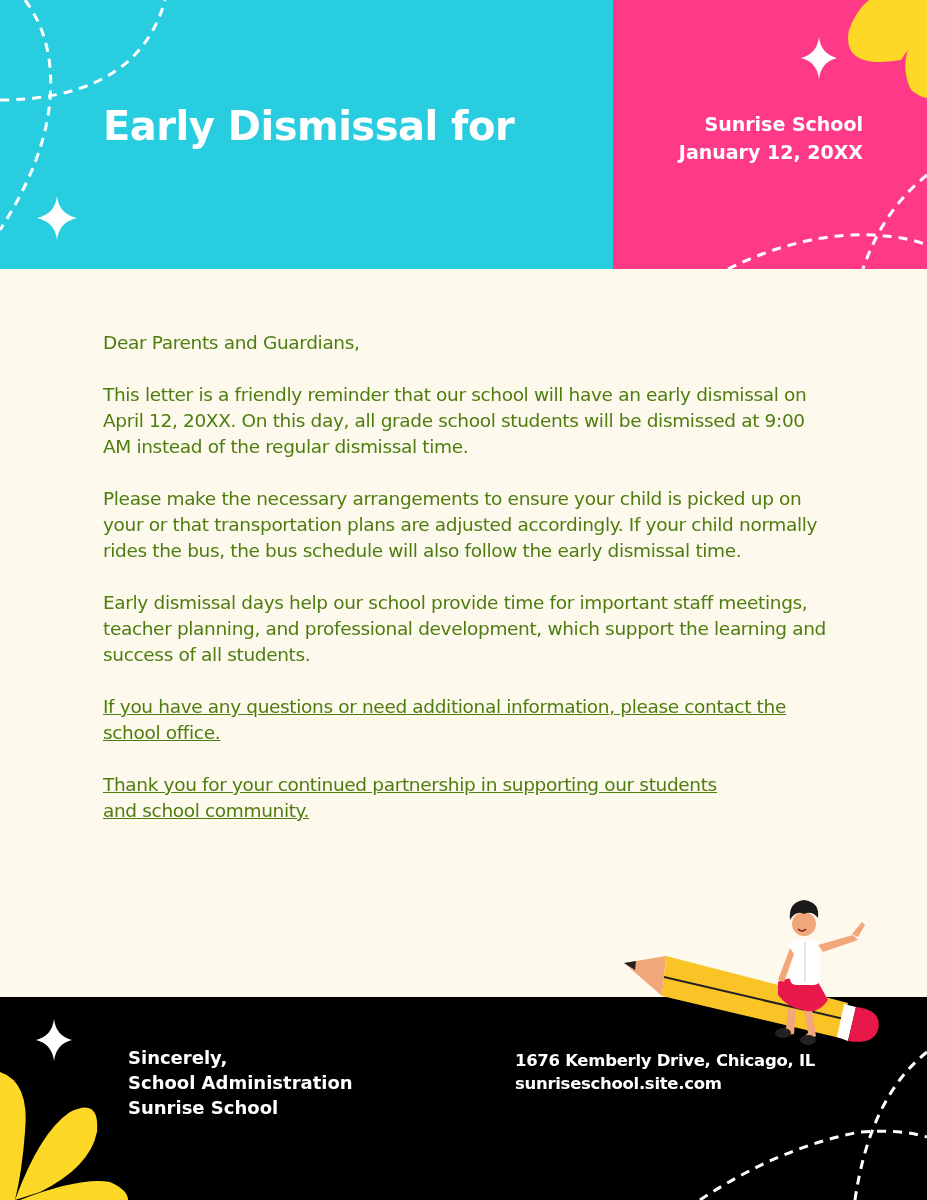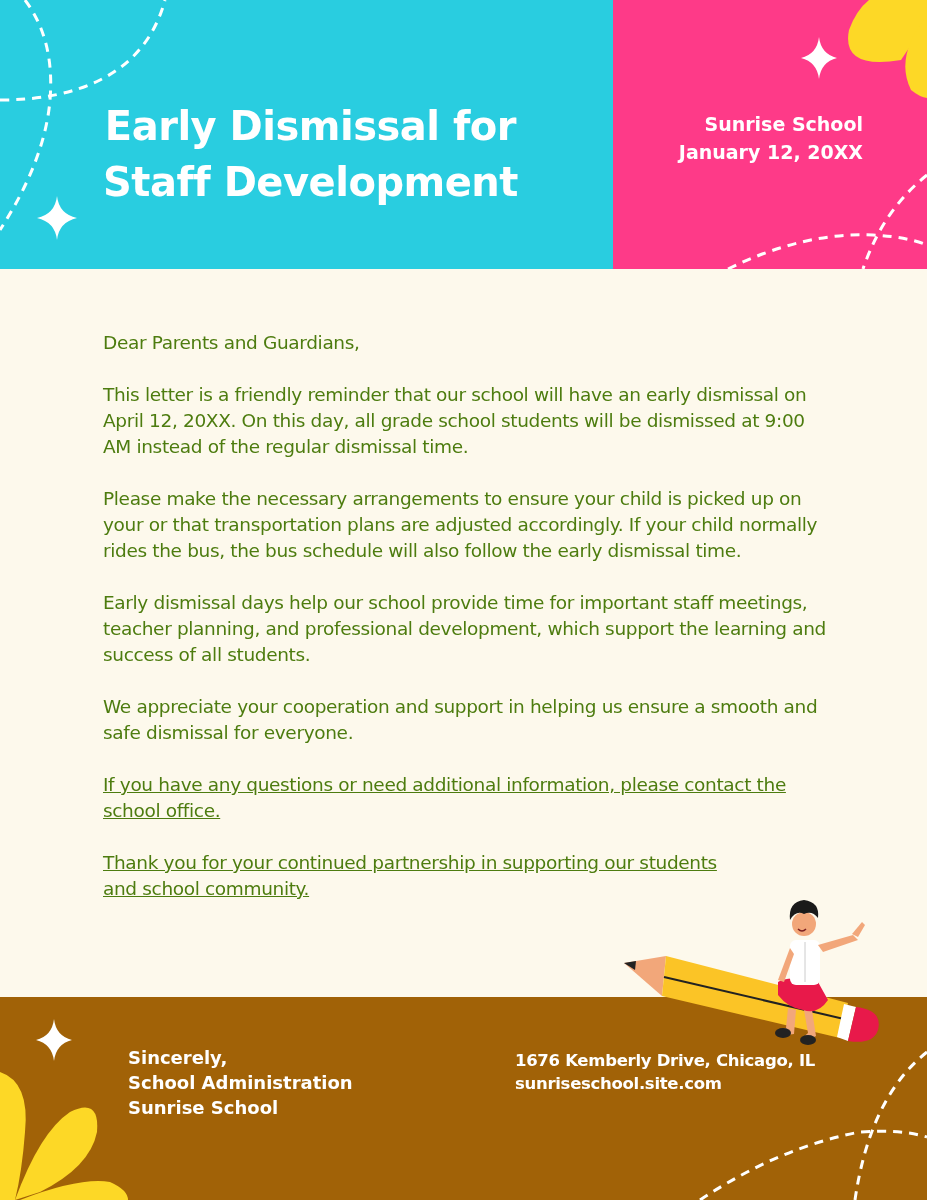--- a/index.html
+++ b/index.html
@@ -26,21 +26,21 @@
     color: #ffffff; font-weight: bold; font-size: 19px; line-height: 28px;
   }
   .body-text {
     position: absolute; left: 103px; top: 330px; width: 730px;
     color: #4d7c0f; font-family: "DejaVu Sans", sans-serif;
     font-size: 18.5px; line-height: 26px; letter-spacing: -0.35px;
   }
   .body-text p { margin: 0 0 26px 0; }
   .footer {
     position: absolute; left: 0; top: 997px; width: 927px; height: 203px;
-    background: #a16207; overflow: hidden;
+    background: #000000; overflow: hidden;
   }
   .sign-block {
     position: absolute; left: 128px; top: 48px;
     color: #ffffff; font-weight: bold; font-size: 18px; line-height: 25px;
   }
   .contact-block {
     position: absolute; left: 515px; top: 52px;
     color: #ffffff; font-weight: bold; font-size: 16.5px; line-height: 23px;
     letter-spacing: -0.3px;
   }
@@ -53,21 +53,20 @@
 <div class="header-left">
   <svg class="deco" width="613" height="269" style="left:0;top:0;">
     <path d="M 25 0 Q 55 40 50 100 Q 45 160 0 230" fill="none" stroke="#ffffff" stroke-width="3" stroke-dasharray="9 7"></path>
     <path d="M 0 100 Q 60 100 100 80 Q 150 55 165 0" fill="none" stroke="#ffffff" stroke-width="3" stroke-dasharray="9 7"></path>
   </svg>
   <svg class="deco" width="40" height="44" style="left:37px;top:196px;">
     <path d="M20 0 Q22 18 40 22 Q22 26 20 44 Q18 26 0 22 Q18 18 20 0 Z" fill="#ffffff"></path>
   </svg>
   <h1 class="title">
     <span>Early Dismissal for</span><br>
-    <span>Staff Development</span>
   </h1>
 </div>
 
 <div class="header-right">
   <svg class="deco" width="110" height="110" style="left:218px;top:-10px;">
     <path d="M110 10 Q40 -20 18 40 Q10 80 70 70 Z" fill="#fdd826"></path>
     <path d="M110 10 Q60 60 80 100 Q105 120 110 90 Z" fill="#fdd826"></path>
     <path d="M110 10 Q70 0 50 10 Z" fill="#fdd826"></path>
   </svg>
   <svg class="deco" width="36" height="42" style="left:188px;top:37px;">
@@ -81,21 +80,20 @@
     <div>Sunrise School</div>
     <div>January 12, 20XX</div>
   </div>
 </div>
 
 <div class="body-text">
   <p>Dear Parents and Guardians,</p>
   <p>This letter is a friendly reminder that our school will have an early dismissal on April 12, 20XX. On this day, all grade school students will be dismissed at 9:00 AM instead of the regular dismissal time.</p>
   <p>Please make the necessary arrangements to ensure your child is picked up on your or that transportation plans are adjusted accordingly. If your child normally rides the bus, the bus schedule will also follow the early dismissal time.</p>
   <p>Early dismissal days help our school provide time for important staff meetings, teacher planning, and professional development, which support the learning and success of all students.</p>
-  <p>We appreciate your cooperation and support in helping us ensure a smooth and safe dismissal for everyone.</p>
   <p style="width:710px;text-decoration:underline;">If you have any questions or need additional information, please contact the school office.</p>
   <p style="width:650px;text-decoration:underline;">Thank you for your continued partnership in supporting our students and school community.</p>
 </div>
 
 <div class="footer">
   <svg class="deco" width="36" height="42" style="left:36px;top:22px;">
     <path d="M18 0 Q20 17 36 21 Q20 25 18 42 Q16 25 0 21 Q16 17 18 0 Z" fill="#ffffff"></path>
   </svg>
   <svg class="deco" width="130" height="130" style="left:0;top:75px;">
     <path d="M0 0 Q30 10 25 60 Q22 100 15 128 L0 128 Z" fill="#fdd826"></path>

